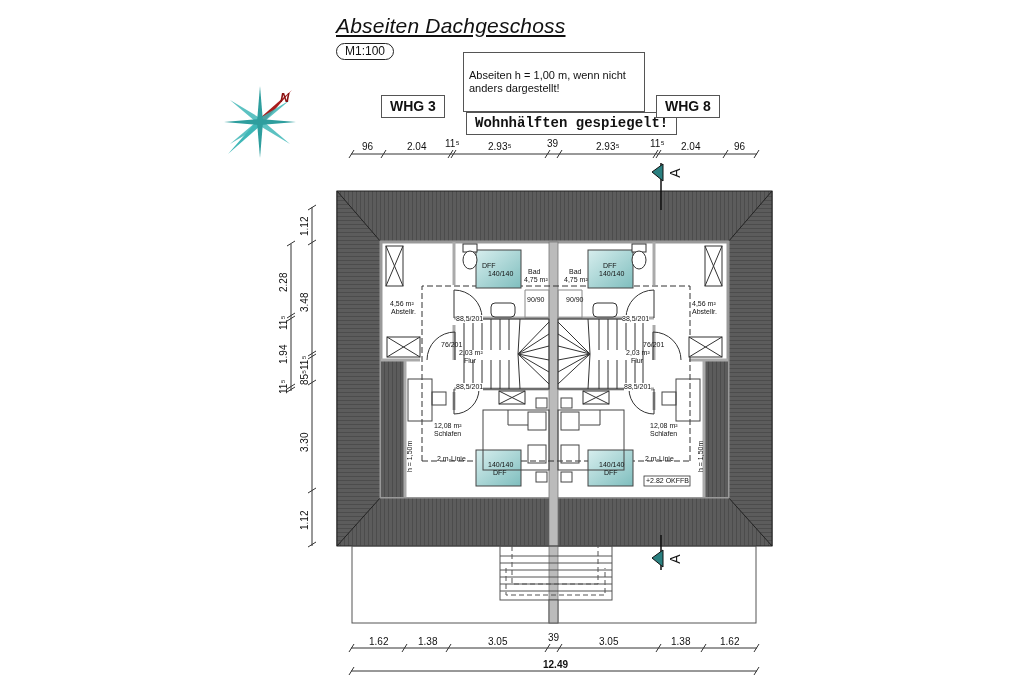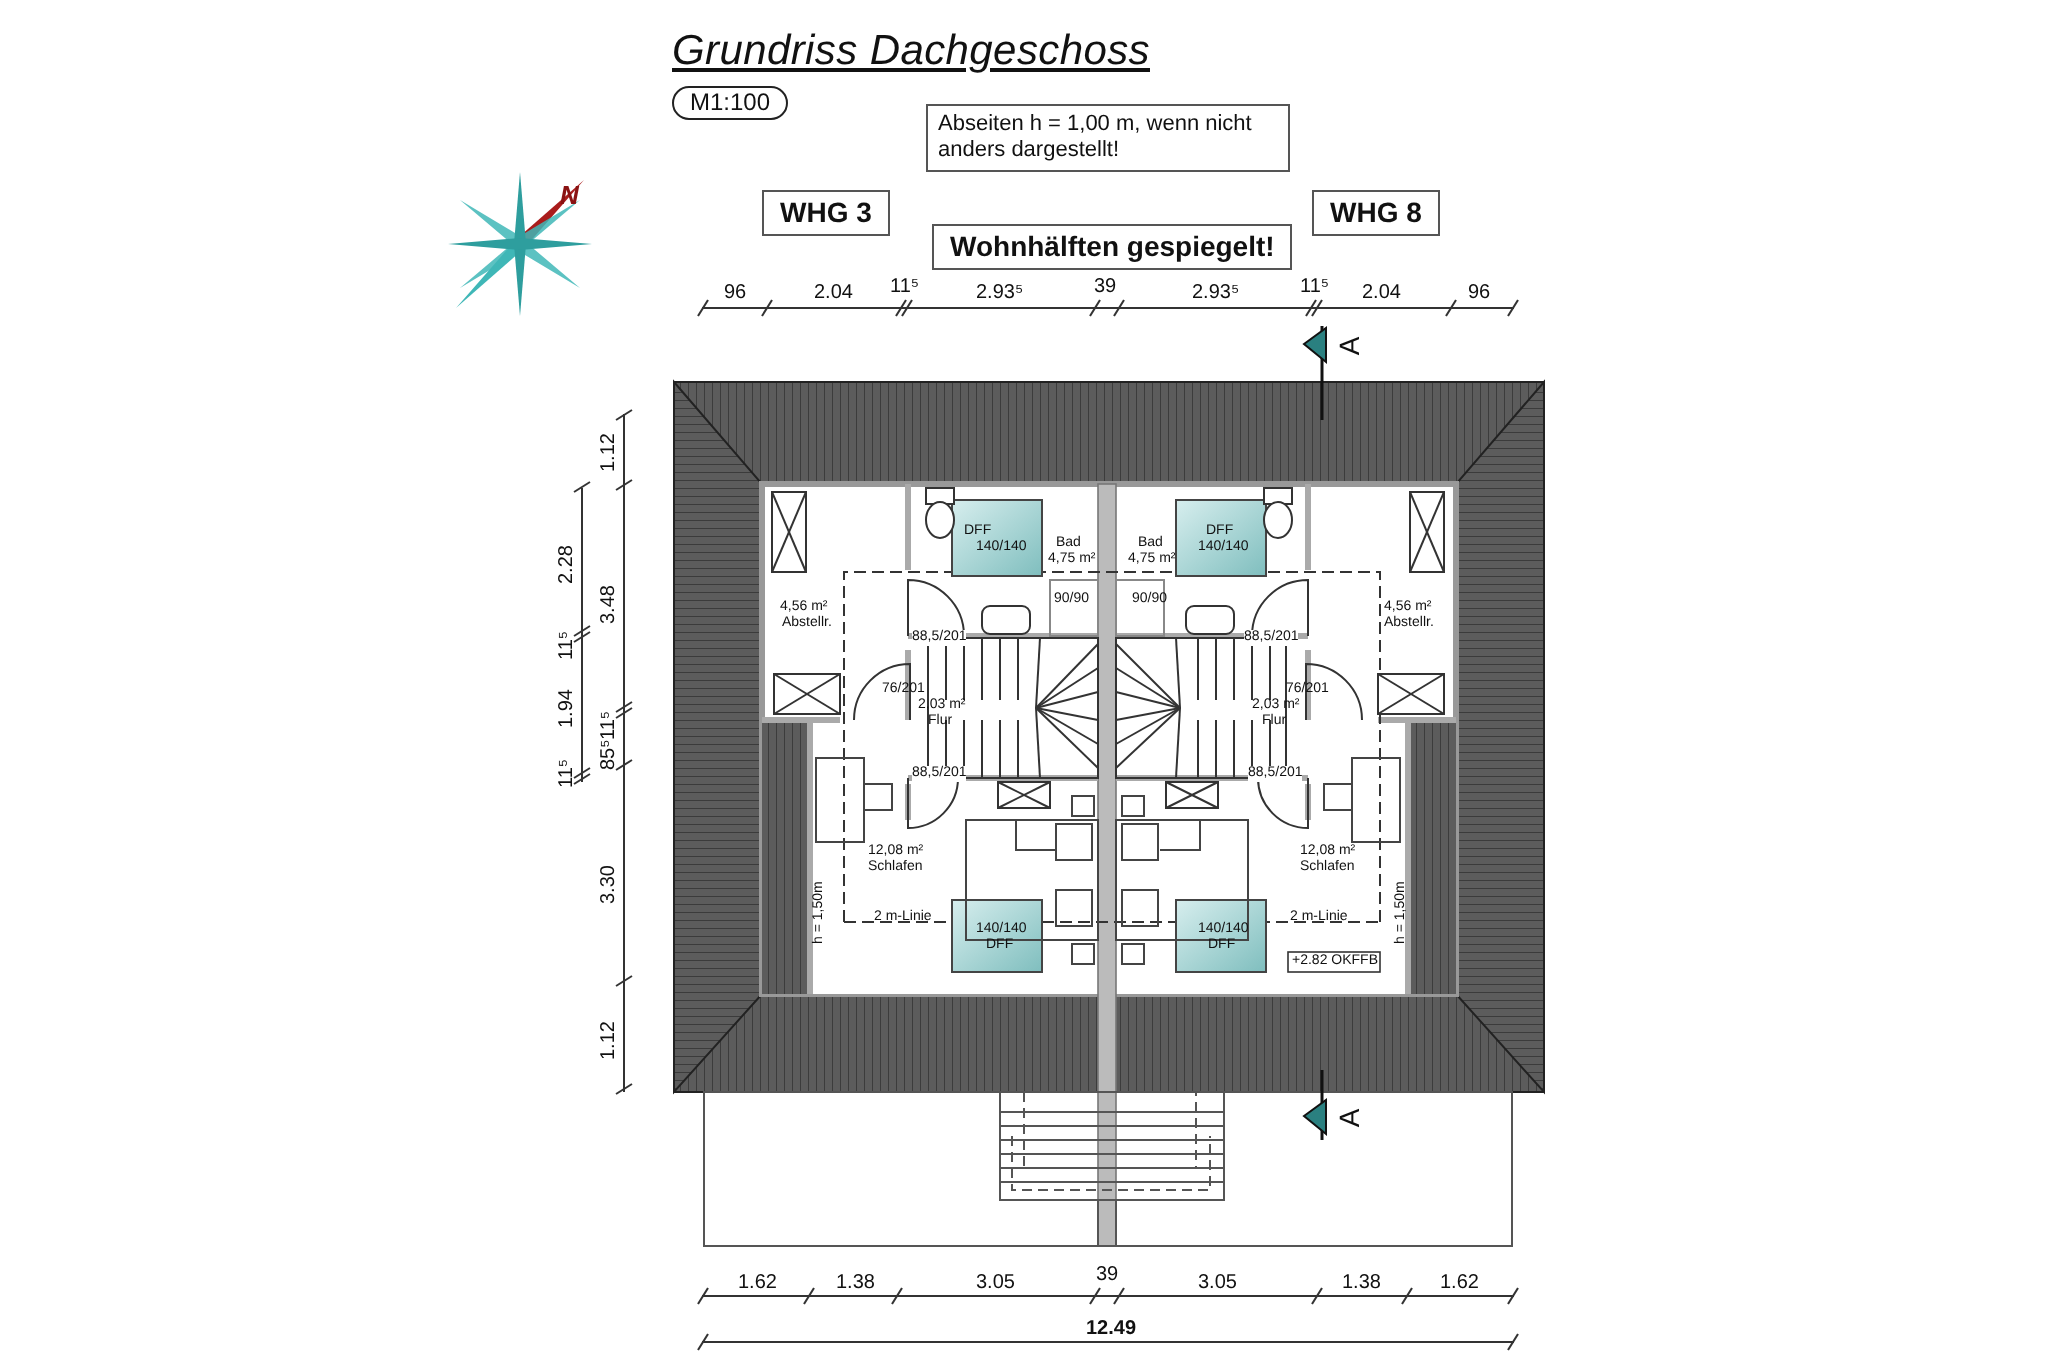--- a/index.html
+++ b/index.html
@@ -1,34 +1,34 @@
 <!DOCTYPE html>
 <html><head>
 <meta charset="utf-8">
 <style>
   html,body{margin:0;padding:0;background:#fff;}
   body{width:1023px;height:682px;position:relative;overflow:hidden;font-family:"Liberation Sans",sans-serif;color:#111;}
   .abs{position:absolute;}
   .title{left:336px;top:14px;font-size:21px;font-style:italic;text-decoration:underline;letter-spacing:0.2px;}
   .scale{left:336px;top:43px;font-size:12px;border:1px solid #222;border-radius:10px;padding:0 8px;line-height:15px;}
-  .note{left:463px;top:52px;width:170px;font-size:11px;line-height:13px;border:1px solid #555;padding:3px 5px;background:#fff;}
+  .note{left:463px;top:52px;width:170px;font-size:11px;line-height:13px;border:1px solid #555;padding:16px 5px;background:#fff;}
   .boxlabel{font-weight:bold;font-size:14px;border:1px solid #555;padding:2px 8px;background:#fff;line-height:17px;}
   .dim{font-size:10px;position:absolute;white-space:nowrap;}
   .vdim{font-size:10px;position:absolute;white-space:nowrap;transform:rotate(-90deg);transform-origin:left top;}
   .room{font-size:7px;position:absolute;text-align:center;line-height:8px;white-space:nowrap;}
   svg{position:absolute;left:0;top:0;}
 </style>
 </head>
 <body>
 
-<div class="abs title">Grundriss Dachgeschoss</div>
+<div class="abs title">Abseiten Dachgeschoss</div>
 <div class="abs scale">M1:100</div>
 <div class="abs note">Abseiten h = 1,00 m, wenn nicht anders dargestellt!</div>
 <div class="abs boxlabel" style="left:381px;top:95px;">WHG 3</div>
-<div class="abs boxlabel" style="left:466px;top:112px;">Wohnhälften gespiegelt!</div>
+<div class="abs boxlabel" style="left:466px;top:112px;font-family:Liberation Mono, monospace;">Wohnhälften gespiegelt!</div>
 <div class="abs boxlabel" style="left:656px;top:95px;">WHG 8</div>
 
 <div class="abs" style="left:220px;top:80px;width:80px;height:85px;">
   <svg width="80" height="85" viewBox="0 0 80 85">
     <g transform="translate(40,42)">
       <polygon points="0,-4 32,-32 4,0" fill="#a91c1c"></polygon>
       <polygon points="-4,0 -32,32 0,4" fill="#3fb7b7"></polygon>
       <polygon points="0,-4 -30,-22 -4,0 -30,22 0,4 30,22 4,0 30,-22" fill="#3fb7b7" opacity="0.85"></polygon>
       <polygon points="-3,0 0,-36 3,0 0,36" fill="#2e9e9e"></polygon>
       <polygon points="-36,0 0,-3 36,0 0,3" fill="#2e9e9e"></polygon>

